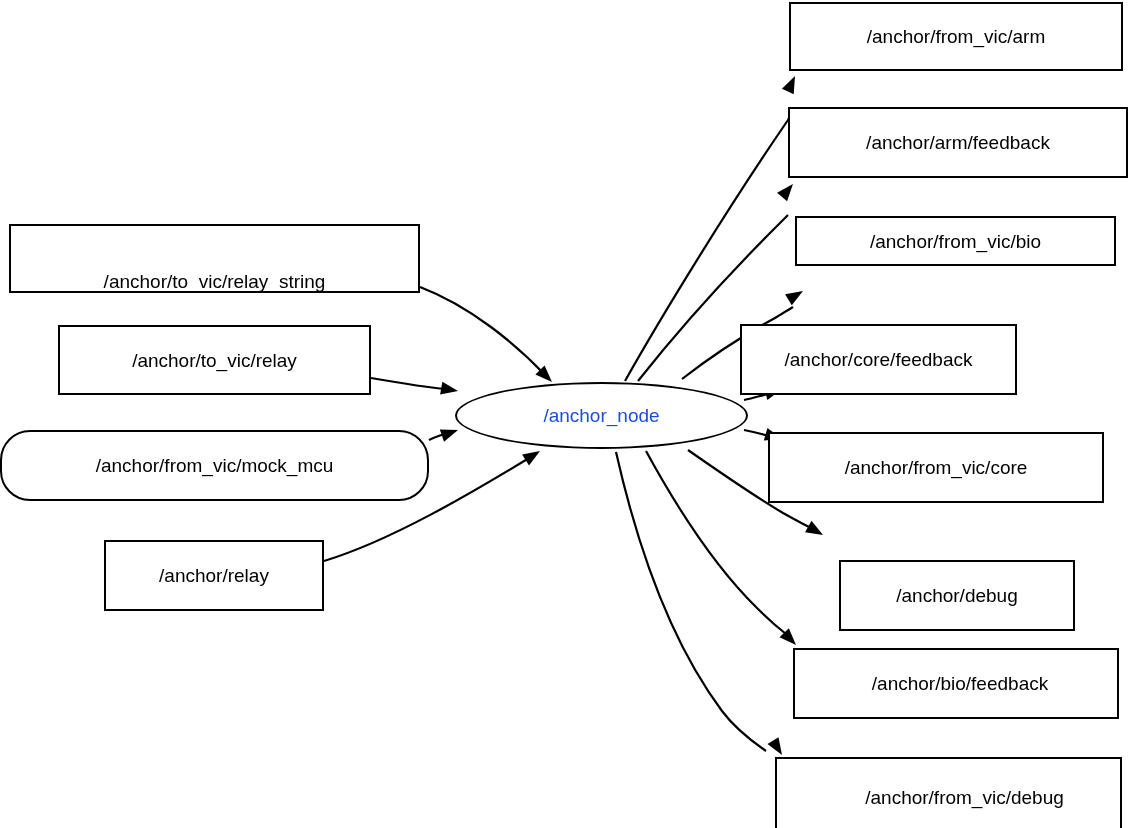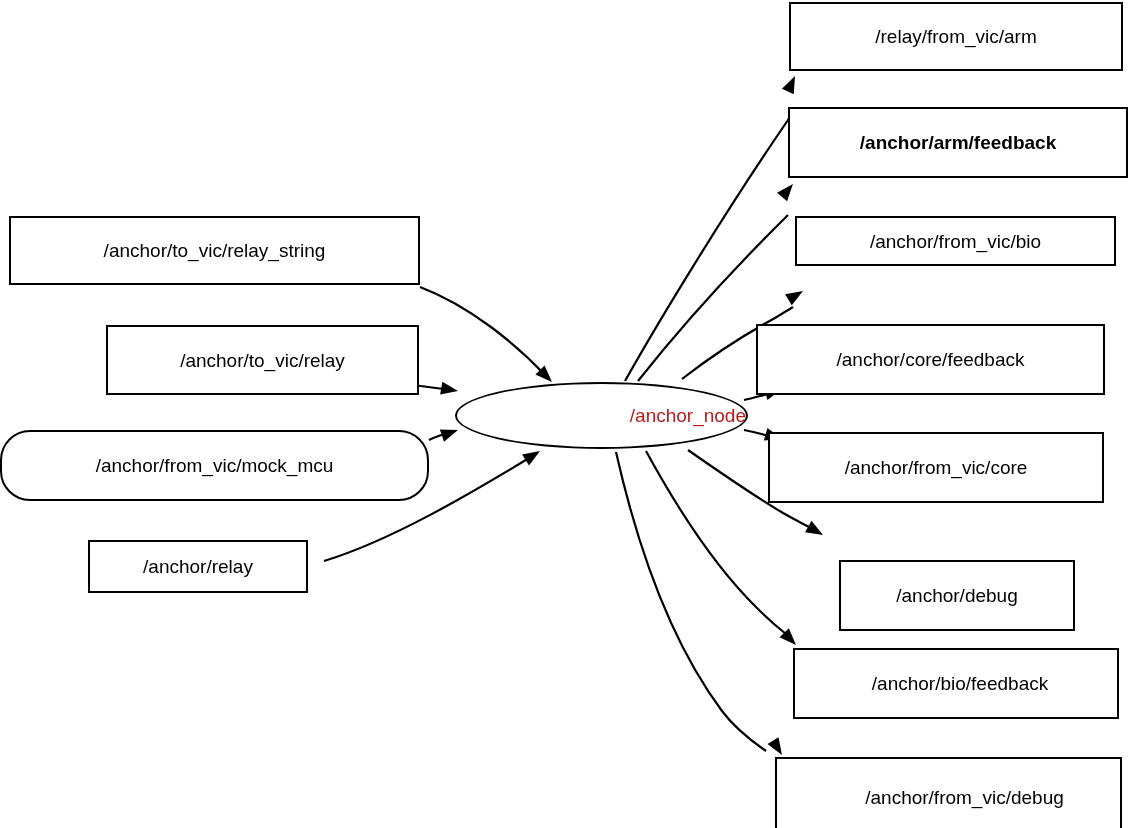--- a/index.html
+++ b/index.html
@@ -39,22 +39,22 @@
     z-index: 2;
   }
   .node-ellipse {
     position: absolute;
     box-sizing: border-box;
     background: #ffffff;
     border: 2px solid #000000;
     border-radius: 50%;
     display: flex;
     align-items: center;
-    justify-content: flex-end;
-    color: #b91c1c;
+    justify-content: center;
+    color: #1d4ed8;
     font-size: 19px;
     line-height: 1;
     white-space: nowrap;
     z-index: 3;
   }
 </style>
 </head>
 <body>
 
 <div id="canvas">
@@ -104,44 +104,44 @@
         <path d="M 646,451 C 670,495 710,562 757,608 C 766,617 776,626 786,634" fill="none" stroke="#000000" stroke-width="2.2"></path>
         <polygon points="0,0 -17,-6.5 -17,6.5" fill="#000000" transform="translate(796,645) rotate(46)"></polygon>
       </g>
       <g>
         <path d="M 616,452 C 630,514 661,629 722,711 C 734,727 750,740 766,751" fill="none" stroke="#000000" stroke-width="2.2"></path>
         <polygon points="0,0 -17,-6.5 -17,6.5" fill="#000000" transform="translate(782,755) rotate(58)"></polygon>
       </g>
     </svg>
 
   <div id="publisher-group">
-      <div class="topic-box" style="left: 9px; top: 216px; width: 411px; height: 69px;">
+      <div class="topic-box" style="left: 9px; top: 224px; width: 411px; height: 69px; align-items: flex-end;">
         <span>/anchor/to_vic/relay_string</span>
       </div>
-      <div class="topic-box" style="left: 58px; top: 325px; width: 313px; height: 70px; margin-left: 48px;">
+      <div class="topic-box" style="left: 58px; top: 325px; width: 313px; height: 70px;">
         <span>/anchor/to_vic/relay</span>
       </div>
       <div class="topic-box" style="left: 0px; top: 430px; width: 429px; height: 71px; border-radius: 30px;">
         <span>/anchor/from_vic/mock_mcu</span>
       </div>
-      <div class="topic-box" style="left: 88px; top: 540px; width: 220px; height: 53px;">
+      <div class="topic-box" style="left: 104px; top: 540px; width: 220px; height: 71px;">
         <span>/anchor/relay</span>
       </div>
     </div>
   <div id="subscriber-group">
       <div class="topic-box" style="left: 789px; top: 2px; width: 334px; height: 69px;">
-        <span>/relay/from_vic/arm</span>
+        <span>/anchor/from_vic/arm</span>
       </div>
-      <div class="topic-box" style="left: 788px; top: 107px; width: 340px; height: 71px; font-weight: bold;">
+      <div class="topic-box" style="left: 788px; top: 107px; width: 340px; height: 71px;">
         <span>/anchor/arm/feedback</span>
       </div>
       <div class="topic-box" style="left: 795px; top: 216px; width: 321px; height: 50px;">
         <span>/anchor/from_vic/bio</span>
       </div>
-      <div class="topic-box" style="left: 756px; top: 324px; width: 349px; height: 71px;">
+      <div class="topic-box" style="left: 740px; top: 324px; width: 277px; height: 71px;">
         <span>/anchor/core/feedback</span>
       </div>
       <div class="topic-box" style="left: 768px; top: 432px; width: 336px; height: 71px;">
         <span>/anchor/from_vic/core</span>
       </div>
       <div class="topic-box" style="left: 839px; top: 540px; width: 236px; height: 71px; margin-top: 20px;">
         <span>/anchor/debug</span>
       </div>
       <div class="topic-box" style="left: 793px; top: 648px; width: 326px; height: 71px; padding-left: 8px;">
         <span>/anchor/bio/feedback</span>

